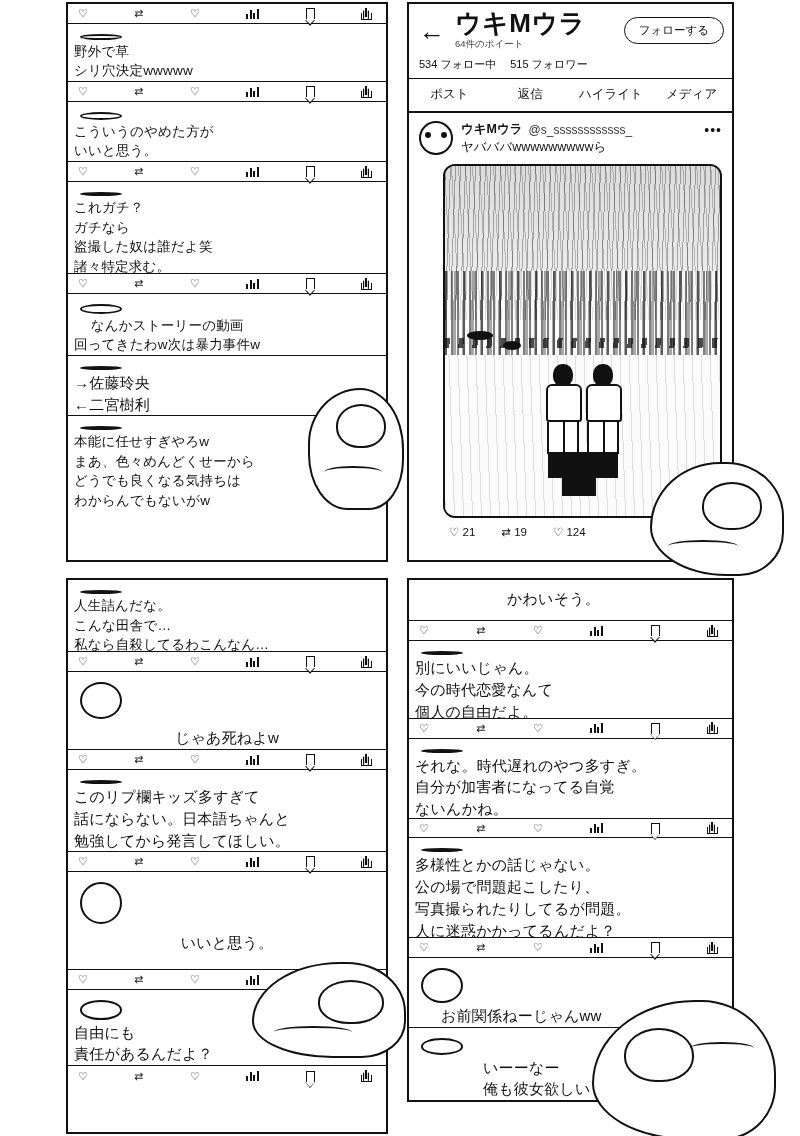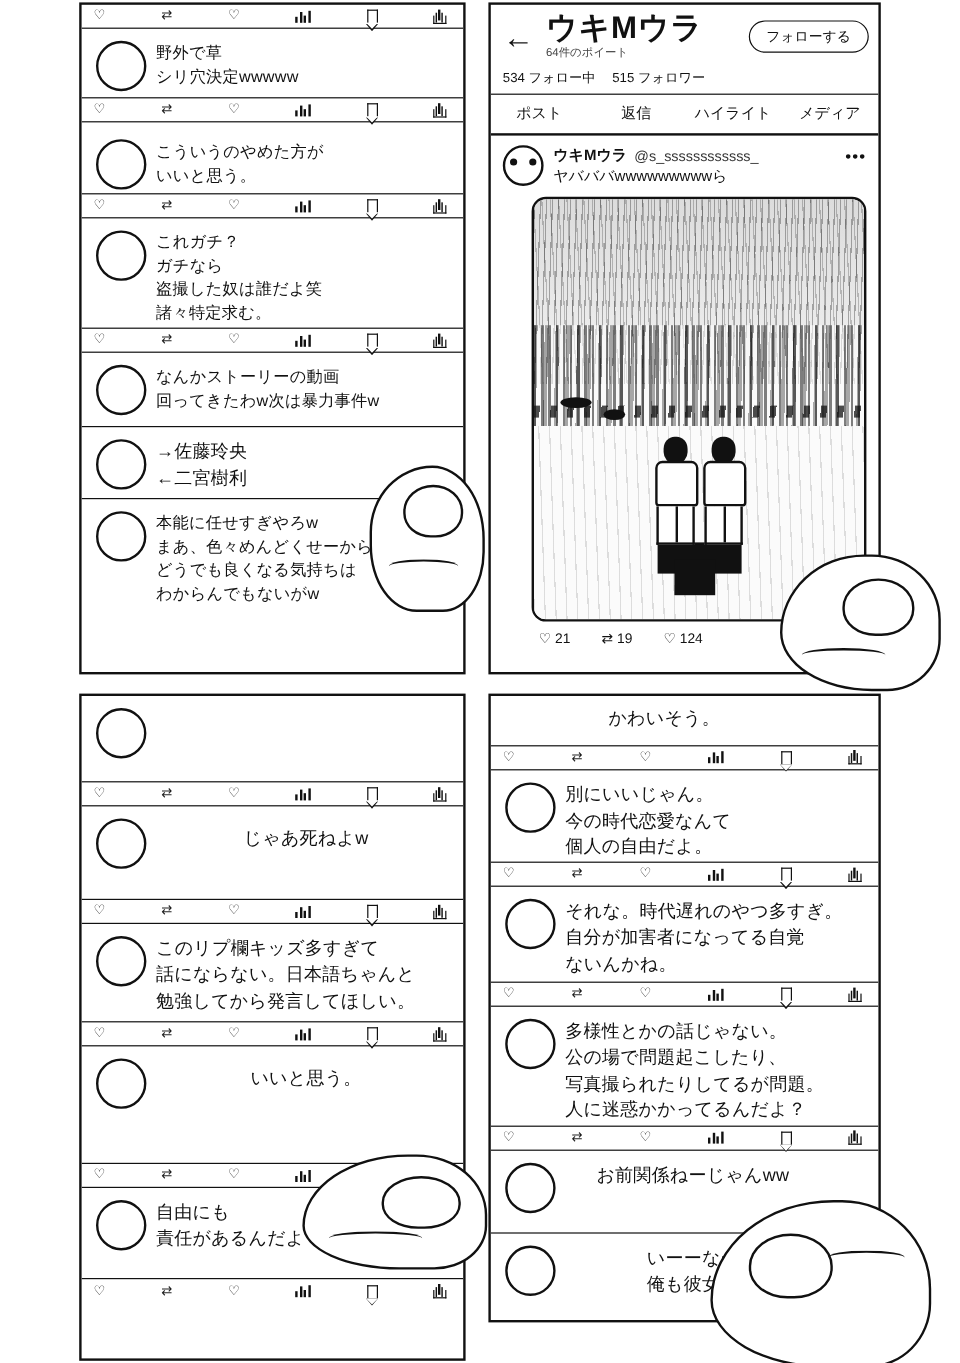--- a/index.html
+++ b/index.html
@@ -36,21 +36,21 @@
     left: 0; top: 0; right: 0; bottom: 0;
     display: flex;
     flex-direction: column;
   }
   .reply {
     position: relative;
     border-bottom: 1.5px solid #111;
     box-sizing: border-box;
     padding: 8px 6px 0 6px;
     display: flex;
-    flex-direction: row;
+    flex-direction: column;
     align-items: flex-start;
   }
   .reply:last-child { border-bottom: none; }
   .avatar {
     width: 38px;
     height: 38px;
     min-width: 38px;
     border-radius: 50%;
     border: 2px solid #111;
     background: #fff;
@@ -411,21 +411,21 @@
         <span class="ic-bars">
             <i></i>
             <i></i>
             <i></i>
             <i></i>
           </span>
         <span class="ic-bookmark"></span>
         <span class="ic-share"></span>
       </div>
 
-      <div class="reply" style="height:60px;align-items:center;">
+      <div class="reply" style="height:60px;">
         <div class="avatar"></div>
         <div class="reply-text">こういうのやめた方が
 いいと思う。</div>
       </div>
       <div class="actions" style="border-bottom:1.5px solid #111;">
         <span class="ic ic-reply">♡</span>
         <span class="ic ic-rt">⇄</span>
         <span class="ic ic-heart">♡</span>
         <span class="ic-bars">
             <i></i>
@@ -451,21 +451,21 @@
         <span class="ic-bars">
             <i></i>
             <i></i>
             <i></i>
             <i></i>
           </span>
         <span class="ic-bookmark"></span>
         <span class="ic-share"></span>
       </div>
 
-      <div class="reply" style="height:62px;">
+      <div class="reply" style="height:62px;text-align:center;">
         <div class="avatar"></div>
         <div class="reply-text">なんかストーリーの動画
 回ってきたわw次は暴力事件w</div>
       </div>
 
       <div class="reply" style="height:60px;">
         <div class="avatar"></div>
         <div class="reply-text big">→佐藤玲央
 ←二宮樹利</div>
       </div>
@@ -555,20 +555,23 @@
   <div class="thumb" style="left:650px; top:462px; width:130px; height:110px; border-radius:55% 45% 35% 60% / 60% 50% 40% 45%;">
     <div class="nail" style="left:50px; top:18px; width:56px; height:44px;"></div>
     <div class="crease" style="left:16px; top:76px; width:70px;"></div>
   </div>
 
   <div class="panel" style="left:66px; top:578px; width:322px; height:556px;">
     <div class="reply-list">
 
       <div class="reply" style="height:72px;">
         <div class="avatar"></div>
+        <div class="reply-text">人生詰んだな。
+こんな田舎で…
+私なら自殺してるわこんなん…</div>
       </div>
       <div class="actions" style="border-bottom:1.5px solid #111;">
         <span class="ic ic-reply">♡</span>
         <span class="ic ic-rt">⇄</span>
         <span class="ic ic-heart">♡</span>
         <span class="ic-bars">
             <i></i>
             <i></i>
             <i></i>
             <i></i>

